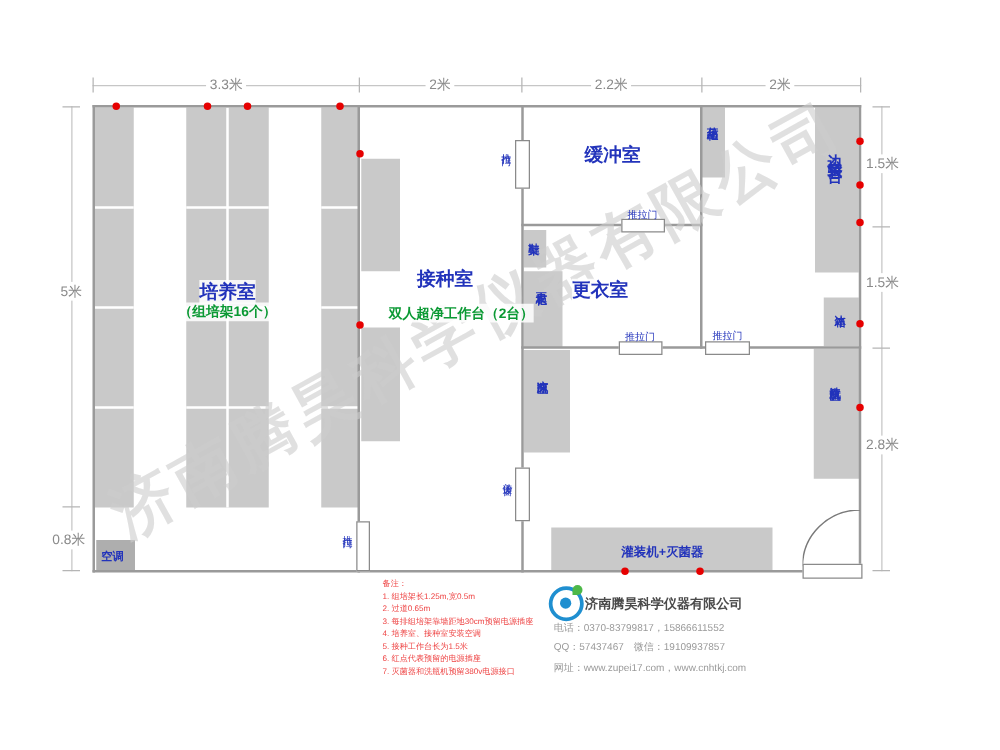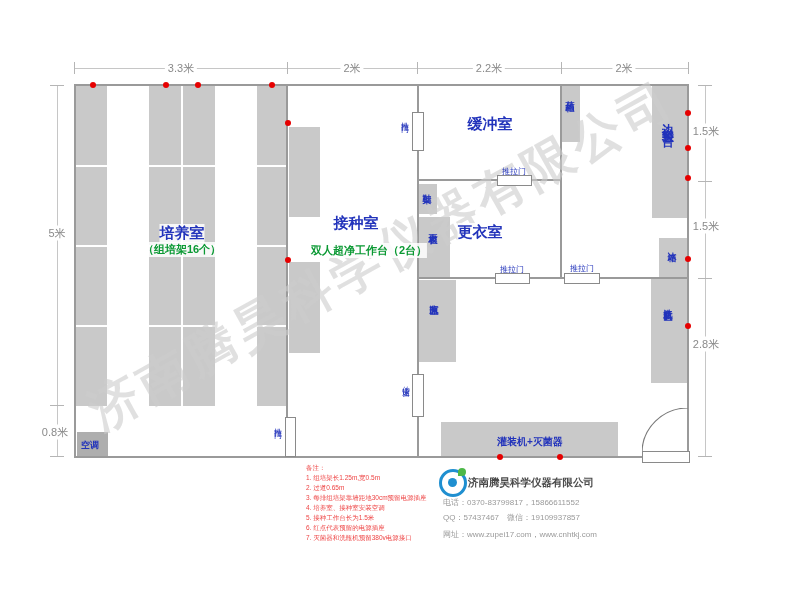--- a/index.html
+++ b/index.html
@@ -72,21 +72,21 @@
   <div class="dimlab" style="left:57px;top:233px">5米</div>
   <div class="dimlab" style="left:55px;top:432px">0.8米</div>
 
   <div class="dim" style="left:705px;top:85px;width:1px;height:372px"></div>
   <div class="tick" style="left:698px;top:85px;width:14px;height:1px"></div>
   <div class="tick" style="left:698px;top:181px;width:14px;height:1px"></div>
   <div class="tick" style="left:698px;top:278px;width:14px;height:1px"></div>
   <div class="tick" style="left:698px;top:456px;width:14px;height:1px"></div>
   <div class="dimlab" style="left:706px;top:131px">1.5米</div>
   <div class="dimlab" style="left:706px;top:226px">1.5米</div>
-  <div class="dimlab" style="left:706px;top:344px">2.8米</div>
+  <div class="dimlab" style="left:706px;top:356px">2.8米</div>
 
   <div class="wall" style="left:74px;top:84px;width:615px;height:2px"></div>
   <div class="wall" style="left:74px;top:84px;width:2px;height:374px"></div>
   <div class="wall" style="left:74px;top:456px;width:615px;height:2px"></div>
   <div class="wall" style="left:687px;top:84px;width:2px;height:374px"></div>
   <div class="wall" style="left:286px;top:84px;width:2px;height:374px"></div>
   <div class="wall" style="left:417px;top:84px;width:2px;height:374px"></div>
   <div class="wall" style="left:560px;top:84px;width:2px;height:195px"></div>
   <div class="wall" style="left:417px;top:179px;width:145px;height:2px"></div>
   <div class="wall" style="left:417px;top:277px;width:272px;height:2px"></div>

